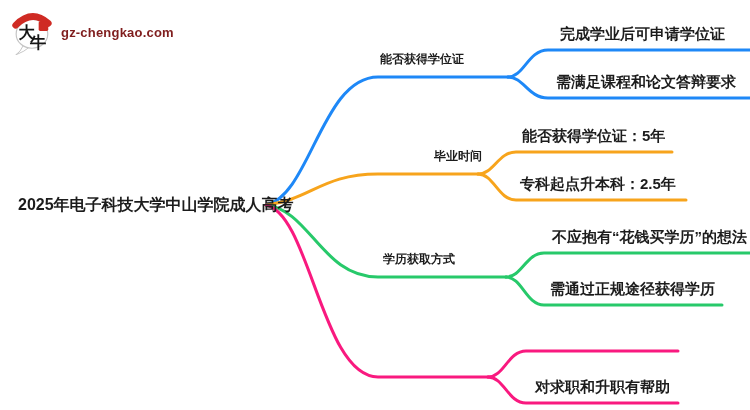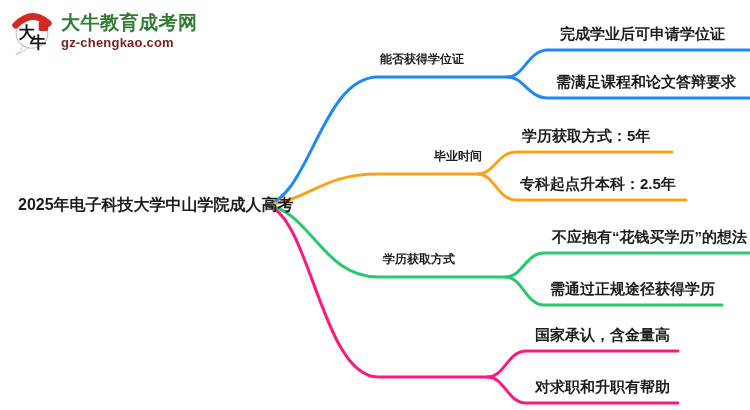--- a/index.html
+++ b/index.html
@@ -49,21 +49,20 @@
       <ellipse cx="25" cy="28" rx="16.5" ry="15" fill="#ffffff" stroke="#c4c4c4" stroke-width="1.2"></ellipse>
 
       <path d="M8,19 Q25,2 42,17" stroke-width="7" stroke-linecap="round" fill="none" style="stroke: rgb(207, 43, 36);"></path>
 
       <rect x="32" y="15" width="10" height="10" rx="1.5" style="fill: rgb(207, 43, 36);"></rect>
 
       <text x="11" y="32" font-size="17" font-weight="bold" fill="#161616">大</text>
       <text x="23" y="43" font-size="17" font-weight="bold" fill="#161616">牛</text>
     </svg>
     <div class="brand-text">
-      <div class="brand-name" style="color: rgb(46, 125, 50);">大牛教育成考网</div>
       <div class="brand-domain" style="color: #7f1d1d;">gz-chengkao.com</div>
     </div>
   </div>
 
   <svg class="connectors" width="750" height="410" viewBox="0 0 750 410">
 
     <g>
       <path d="M266,205 C310,196 322,77 378,77 L508,77" style="stroke: rgb(30, 136, 247);"></path>
       <path d="M508,77 C524,77 528,50 548,50 L750,50" style="stroke: rgb(30, 136, 247);"></path>
       <path d="M508,77 C524,77 528,98 548,98 L750,98" style="stroke: rgb(30, 136, 247);"></path>
@@ -88,23 +87,22 @@
     </g>
   </svg>
 
   <div class="node root-node" style="left:18px; top:195px;">2025年电子科技大学中山学院成人高考</div>
 
   <div class="node branch-label" style="left:380px; top:50px;">能否获得学位证</div>
   <div class="node leaf-label" style="left:560px; top:25px;">完成学业后可申请学位证</div>
   <div class="node leaf-label" style="left:556px; top:73px;">需满足课程和论文答辩要求</div>
 
   <div class="node branch-label" style="left:414px; top:147px;margin-left:20px;">毕业时间</div>
-  <div class="node leaf-label" style="left:522px; top:127px;">学历获取方式：5年</div>
+  <div class="node leaf-label" style="left:522px; top:127px;">能否获得学位证：5年</div>
   <div class="node leaf-label" style="left:520px; top:175px;">专科起点升本科：2.5年</div>
 
   <div class="node branch-label" style="left:383px; top:250px;">学历获取方式</div>
   <div class="node leaf-label" style="left:552px; top:228px;">不应抱有“花钱买学历”的想法</div>
   <div class="node leaf-label" style="left:550px; top:280px;">需通过正规途径获得学历</div>
 
-  <div class="node leaf-label" style="left:535px; top:326px;">国家承认，含金量高</div>
   <div class="node leaf-label" style="left:535px; top:378px;">对求职和升职有帮助</div>
 
 </div>
 
 </body></html>

